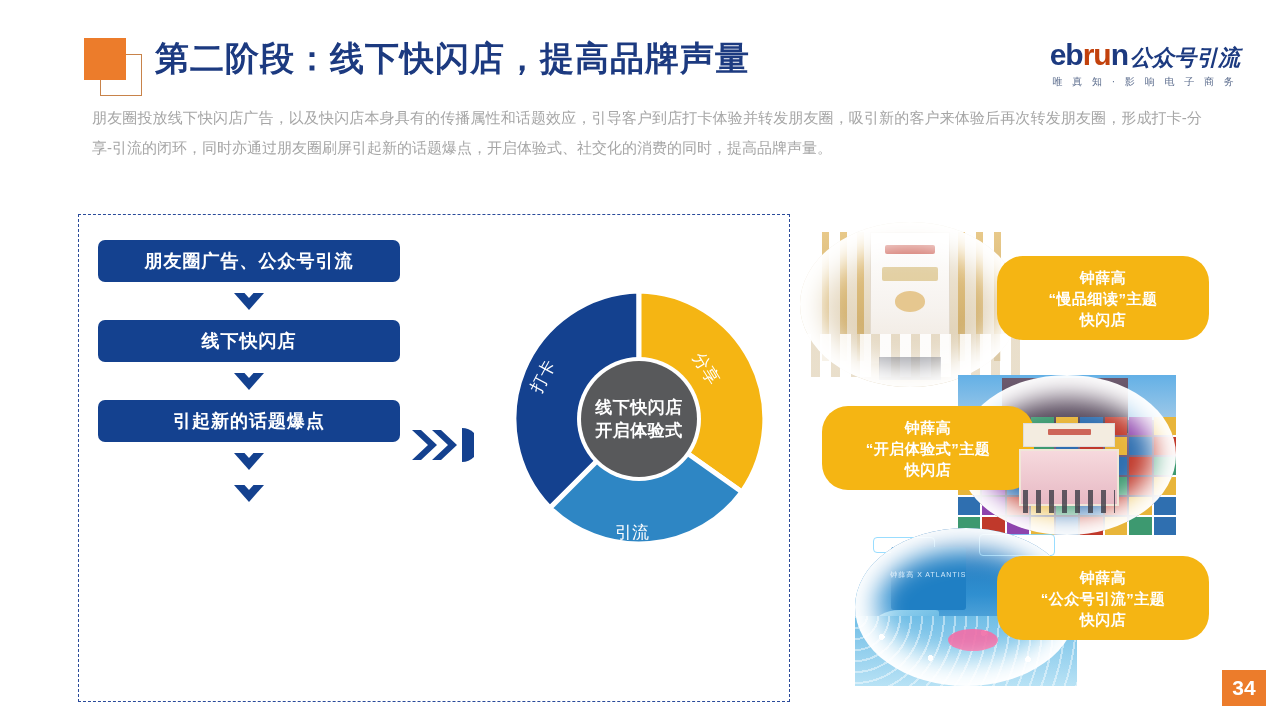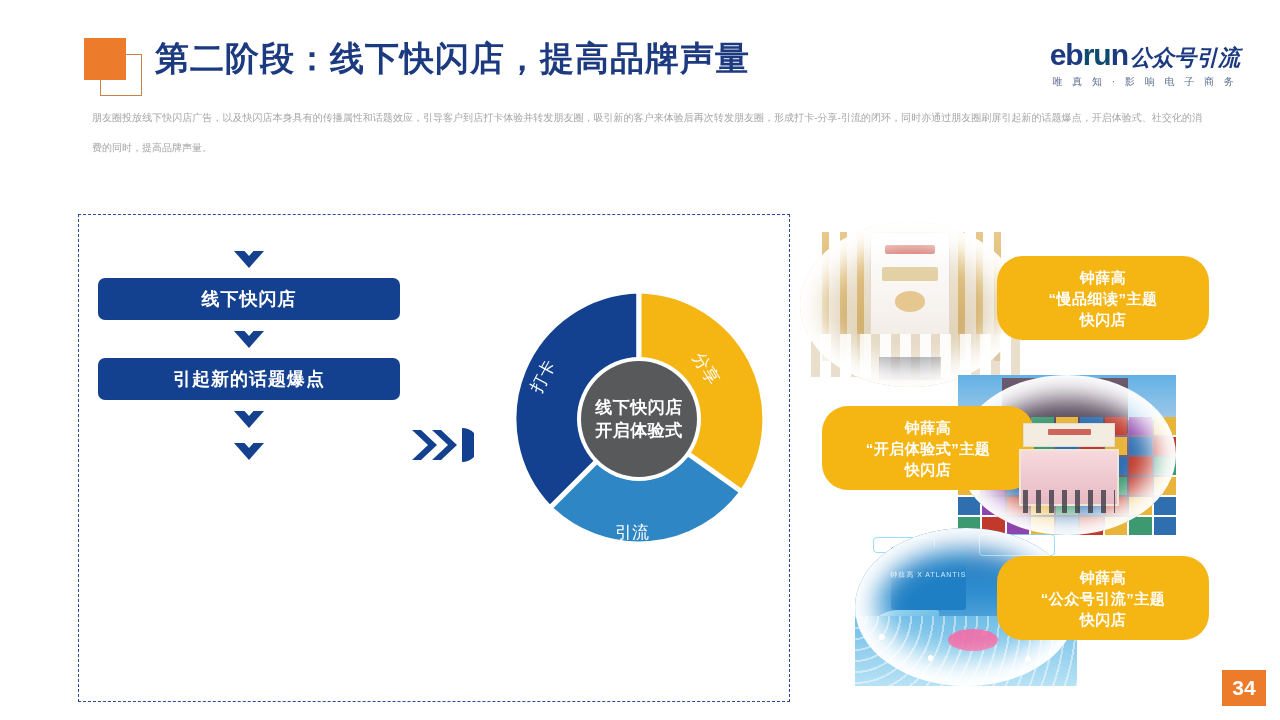--- a/index.html
+++ b/index.html
@@ -27,34 +27,34 @@
     letter-spacing: 1px; white-space: nowrap;
   }
 
   
   .logo { position: absolute; right: 40px; top: 40px; text-align: center; }
   .logo-main { display: flex; align-items: baseline; justify-content: flex-end; }
   .logo-en {
     font-size: 30px; font-weight: 700; color: #1c3a80;
     letter-spacing: -1px; line-height: 1;
   }
-  .logo-en .hl { color: #0c4a6e; }
+  .logo-en .hl { color: #c2410c; }
   .logo-cn {
     font-size: 22px; font-weight: 700; color: #1c3a80;
     margin-left: 2px; line-height: 1; font-style: italic;
   }
   .logo-tag {
     font-size: 10px; color: #5a6b8c; letter-spacing: 3.5px;
     margin-top: 5px; white-space: nowrap;
   }
 
   
   .intro {
     position: absolute; left: 92px; top: 103px; width: 1110px;
-    font-size: 10px; color: #a6a6a6; line-height: 30px;
+    font-size: 15px; color: #a6a6a6; line-height: 30px;
     text-align: justify;
   }
 
   
   .dashed-panel {
     position: absolute; left: 78px; top: 214px; width: 712px; height: 488px;
     border: 1.5px dashed #2a4a9a; background: #ffffff;
   }
 
   
@@ -266,20 +266,21 @@
     <span class="logo-cn">公众号引流</span>
   </div>
   <div class="logo-tag">唯 真 知 · 影 响 电 子 商 务</div>
 </div>
 
 <div class="intro">朋友圈投放线下快闪店广告，以及快闪店本身具有的传播属性和话题效应，引导客户到店打卡体验并转发朋友圈，吸引新的客户来体验后再次转发朋友圈，形成打卡-分享-引流的闭环，同时亦通过朋友圈刷屏引起新的话题爆点，开启体验式、社交化的消费的同时，提高品牌声量。</div>
 
 <div class="dashed-panel"></div>
 
 <div class="flow">
+  <div class="flow-box">朋友圈广告、公众号引流</div>
   <div class="flow-arrow">
       <div class="chev-down"></div>
     </div>
   <div class="flow-box">线下快闪店</div>
   <div class="flow-arrow">
       <div class="chev-down"></div>
     </div>
   <div class="flow-box">引起新的话题爆点</div>
   <div class="flow-arrow">
       <div class="chev-down"></div>

